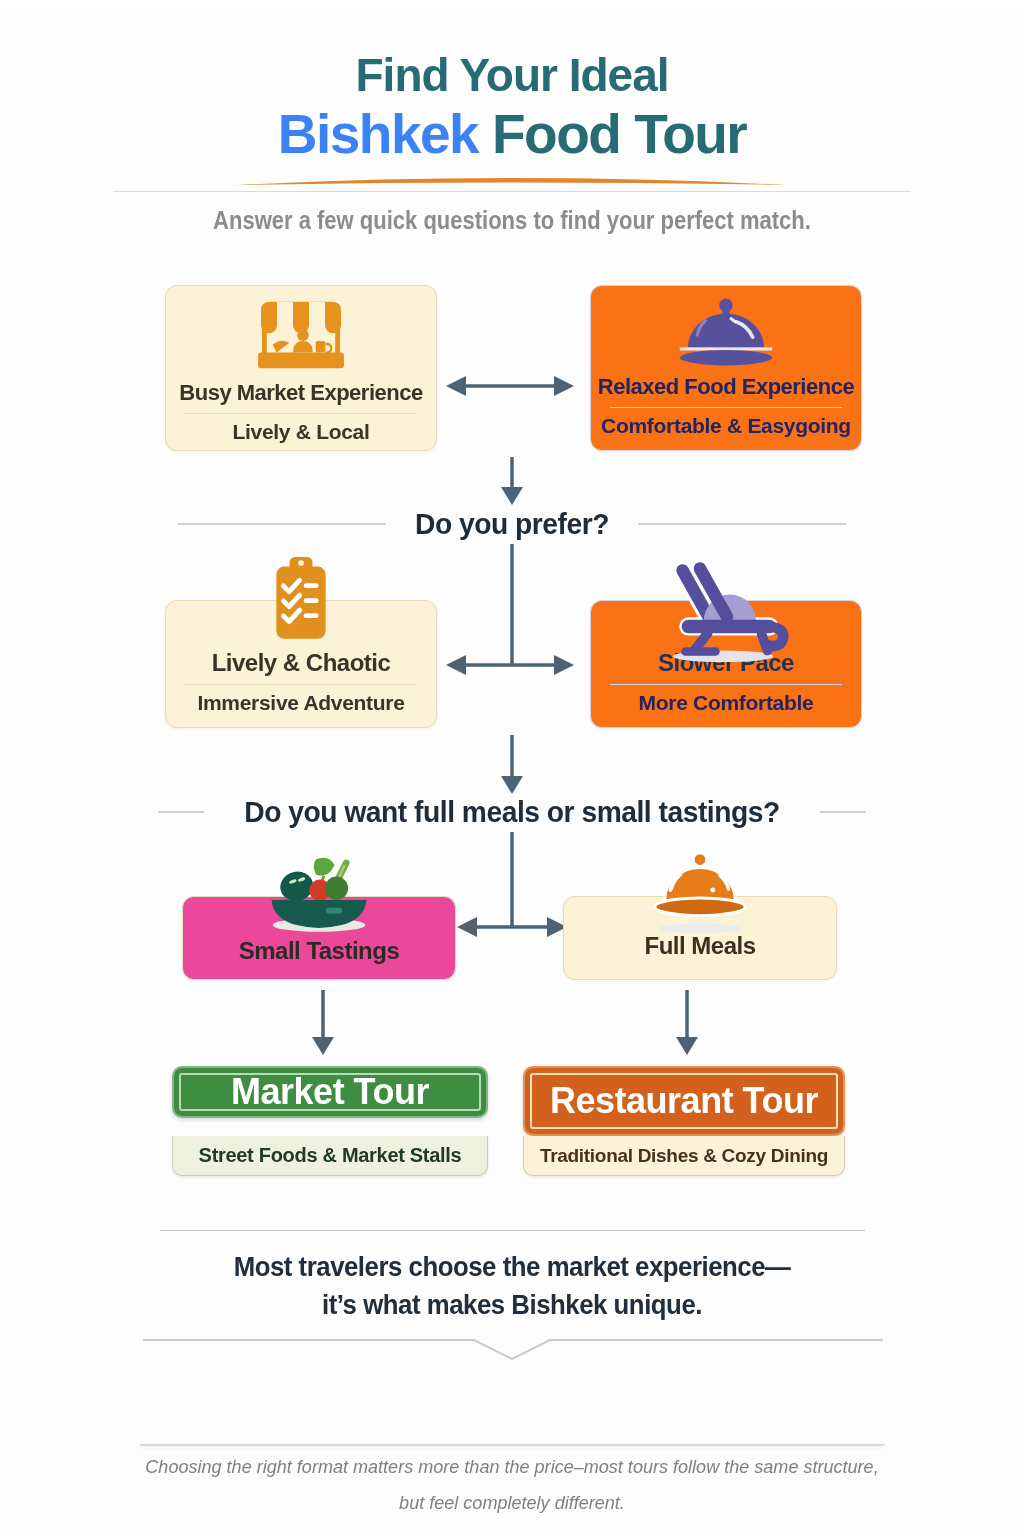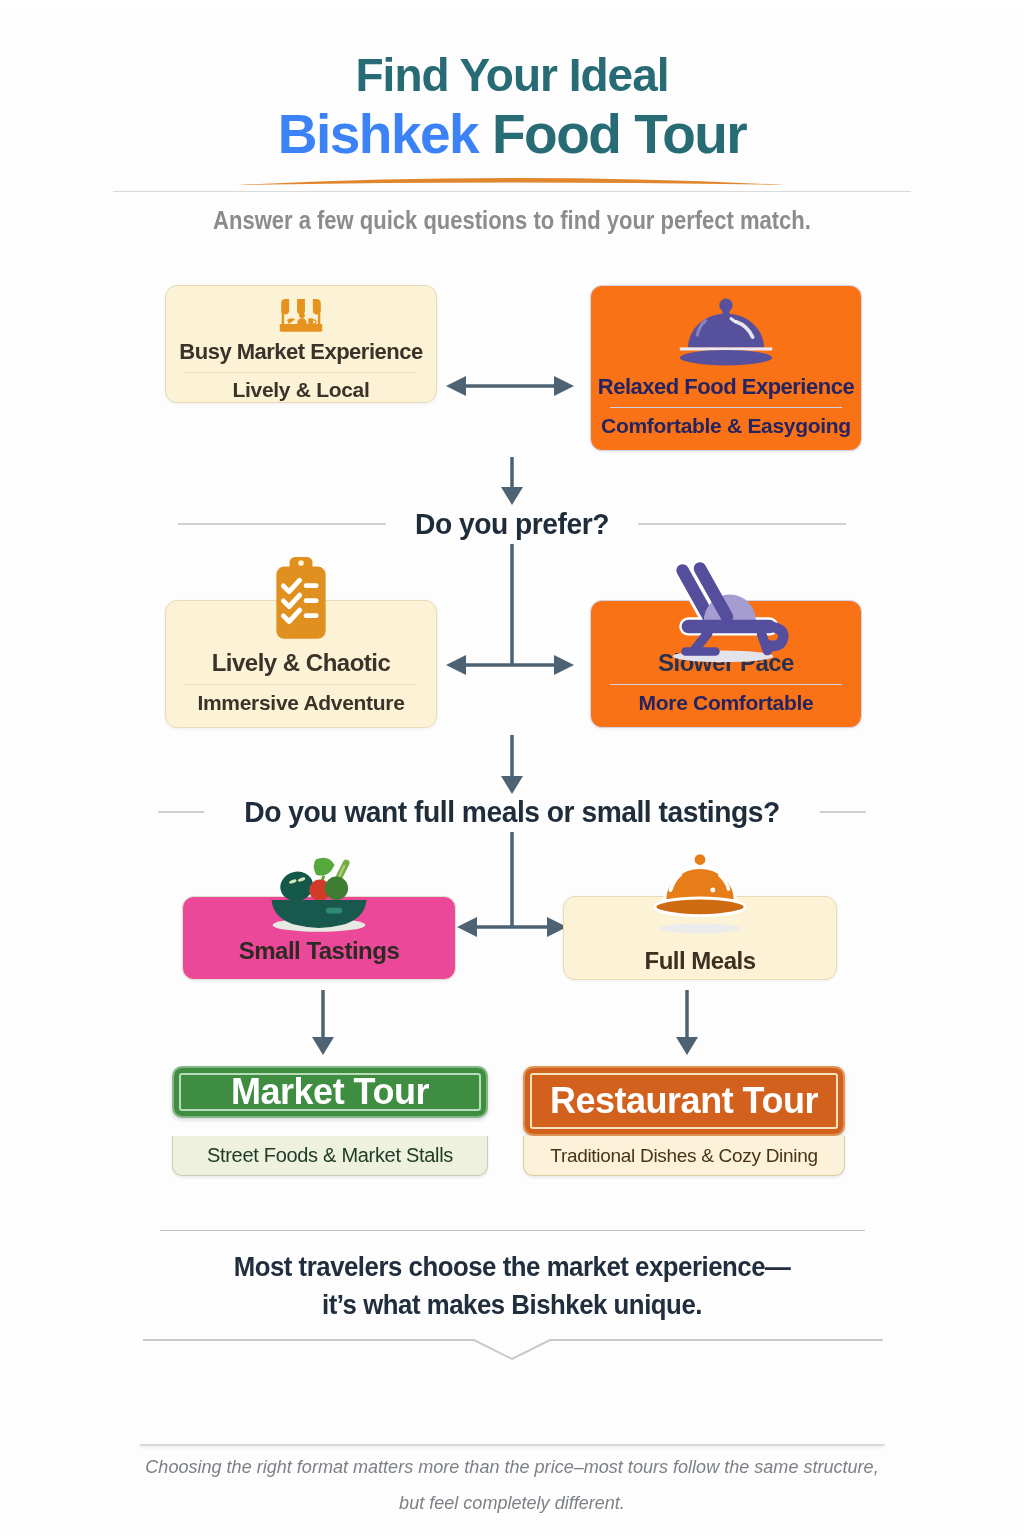--- a/index.html
+++ b/index.html
@@ -61,21 +61,21 @@
     background:#3e8d41;border:2px solid #85b686;
     box-shadow:inset 0 0 0 5px #3e8d41, inset 0 0 0 7px #b7dab8, 0 2px 4px rgba(0,0,0,0.15);
   }
   .result-header.orangebox{
     background:#d2611d;border:2px solid #dd9352;
     box-shadow:inset 0 0 0 5px #d2611d, inset 0 0 0 7px #f3e3bd, 0 2px 4px rgba(0,0,0,0.15);
   }
   .result-footer{
     position:absolute;box-sizing:border-box;border-radius:0 0 10px 10px;
     display:flex;align-items:center;justify-content:center;
-    font-weight:400;letter-spacing:-0.3px;
+    font-weight:700;letter-spacing:-0.3px;
     box-shadow:0 2px 3px rgba(0,0,0,0.08);
   }
   .result-footer.greenish{background:#edf1dd;border:1.5px solid #c9cfb4;border-top:none;color:#203c24;}
   .result-footer.creamish{background:#fbf2d9;border:1.5px solid #dbcca4;border-top:none;color:#48321a;}
   
   .closing-divider{position:absolute;top:1222px;left:160px;width:705px;height:1px;background:#c2c2c2;}
   .closing-text{
     position:absolute;left:0;width:100%;text-align:center;
     font-size:28px;font-weight:700;color:#202e3e;letter-spacing:-0.5px;
     transform:scaleX(0.92);
@@ -127,21 +127,21 @@
   </svg>
 
   <div class="title-line1">Find Your Ideal</div>
   <div class="title-line2"><span class="title-accent">Bishkek</span><span> Food Tour</span></div>
   <svg class="swoosh" width="560" height="18" viewBox="0 0 560 18">
     <path d="M6,14 Q280,0 554,14 Q280,9 6,14 Z" fill="#e0862c"></path>
   </svg>
   <div class="top-divider"></div>
   <div class="subtitle">Answer a few quick questions to find your perfect match.</div>
 
-  <div class="opt-box cream" style="left:165px;top:277px;width:272px;height:118px;">
+  <div class="opt-box cream" style="left:165px;top:277px;width:272px;height:166px;">
     <svg width="108" height="82" viewBox="0 0 110 84" style="margin-top:10px;">
       <g fill="#e5921f">
         <path d="M14,30 L14,14 Q14,6 24,6 L86,6 Q96,6 96,14 L96,30 Z"></path>
         <circle cx="22.2" cy="30" r="8.2"></circle>
           <circle cx="55" cy="30" r="8.2"></circle>
           <circle cx="87.8" cy="30" r="8.2"></circle>
       </g>
       <g fill="#fcf2d6">
         <rect x="30.4" y="6" width="16.4" height="24"></rect>
         <rect x="63.2" y="6" width="16.4" height="24"></rect>
@@ -244,21 +244,21 @@
       <ellipse cx="38" cy="31" rx="4" ry="1.7" fill="#d8e8b8" transform="rotate(-20 38 31)"></ellipse>
       <ellipse cx="47" cy="29" rx="4" ry="1.7" fill="#d8e8b8" transform="rotate(-20 47 29)"></ellipse>
       <circle cx="66" cy="40" r="11" fill="#d23b28"></circle>
       <circle cx="83" cy="38" r="12" fill="#3f7d33"></circle>
       <path d="M16,50 L114,50 Q112,70 88,76 Q65,82 42,76 Q18,70 16,50 Z" fill="#175a4d"></path>
       <rect x="72" y="58" width="17" height="6" rx="3" fill="#2f8a74"></rect>
     </svg>
     <div class="opt-title" style="font-size:24px;color:#2d2a24;">Small Tastings</div>
   </div>
 
-  <div class="opt-box cream" style="left:563px;top:888px;width:274px;height:84px;justify-content:flex-end;padding-bottom:4px;">
+  <div class="opt-box cream" style="left:563px;top:888px;width:274px;height:84px;justify-content:flex-end;padding-bottom:19px;">
     <svg class="float-icon" style="top:-48px;" width="118" height="86" viewBox="0 0 120 86">
       <ellipse cx="60" cy="80" rx="42" ry="5" fill="#ececec"></ellipse>
       <circle cx="60" cy="10" r="7" fill="#e67d18" stroke="#ffffff" stroke-width="3"></circle>
       <path d="M24,52 A36,34 0 0 1 96,52 Z" fill="#e67d18" stroke="#ffffff" stroke-width="3"></path>
       <path d="M40,25 Q33,31 30,41" fill="none" stroke="#ffffff" stroke-width="4" stroke-linecap="round"></path>
       <path d="M80,26 q7,6 9,14" fill="none" stroke="#ffffff" stroke-width="3.5" stroke-linecap="round"></path>
       <circle cx="73" cy="41" r="2.5" fill="#ffffff"></circle>
       <ellipse cx="60" cy="58" rx="46" ry="9" fill="#cd6a12" stroke="#ffffff" stroke-width="3"></ellipse>
     </svg>
     <div class="opt-title" style="font-size:24px;color:#3c3021;">Full Meals</div>

